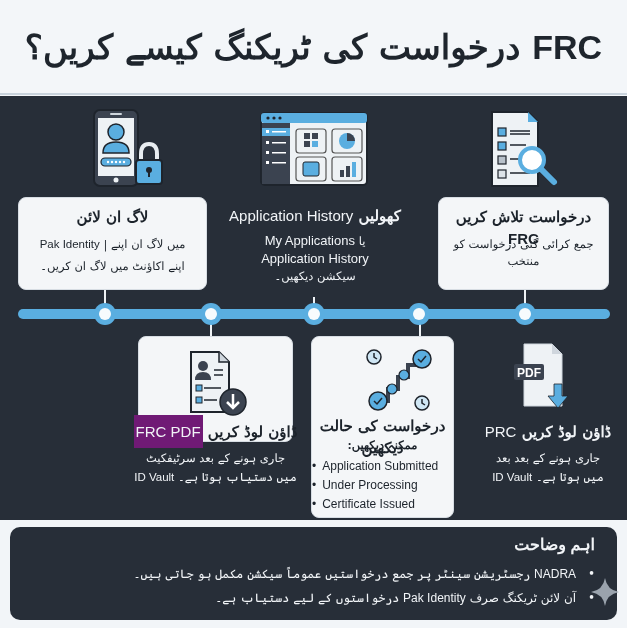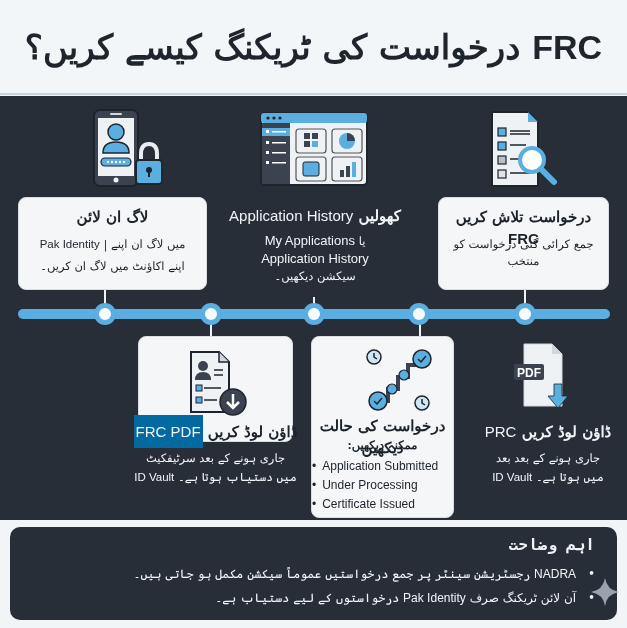--- a/index.html
+++ b/index.html
@@ -24,21 +24,21 @@
   .stem { position: absolute; width: 2px; background: #eef2f5; }
   .track { position: absolute; left: 18px; top: 309px; width: 592px; height: 10px; background: #5aaee0; border-radius: 5px; }
   .node { position: absolute; width: 22px; height: 22px; border-radius: 50%; background: #5aaee0; }
   .node::after { content: ""; position: absolute; left: 5px; top: 5px; width: 12px; height: 12px; border-radius: 50%; background: #f7fbfd; }
 
   ul.statuses { position: absolute; left: 0; width: 100%; list-style: none; direction: ltr; text-align: left; }
   ul.statuses li { font-family: "Liberation Sans", sans-serif; font-size: 12px; line-height: 19px; color: #1c232b; }
   ul.statuses li::before { content: "\2022"; margin-right: 6px; }
 
   .notes { position: absolute; left: 10px; top: 527px; width: 607px; height: 93px; background: #272e38; border-radius: 10px; }
-  .notes-title { position: absolute; right: 22px; top: 8px; direction: rtl; font-family: Liberation Mono, monospace; font-weight: bold;
+  .notes-title { position: absolute; right: 22px; top: 8px; direction: rtl; font-family: Liberation Sans, sans-serif; font-weight: bold;
                  font-size: 16px; color: #f1f4f7; }
   .note { position: absolute; right: 22px; direction: rtl; font-family: "DejaVu Serif", serif; font-size: 12px; color: #f1f4f7; white-space: nowrap; }
   .note::before { content: "\2022"; margin-left: 8px; }
   .sparkle { position: absolute; left: 591px; top: 578px; width: 28px; height: 28px; }
 </style>
 </head>
 <body>
 
 <div class="header">
   <div class="title">
@@ -183,21 +183,21 @@
   <line x1="17" y1="38" x2="34" y2="38"></line>
       <line x1="17" y1="50" x2="30" y2="50"></line>
     </g>
   <rect x="9" y="35" width="6" height="6" fill="#5aaee0" stroke="#1e242c" stroke-width="1"></rect>
   <rect x="9" y="47" width="6" height="6" fill="#5aaee0" stroke="#1e242c" stroke-width="1"></rect>
   <circle cx="46" cy="52" r="13" fill="#3b4350" stroke="#1e242c" stroke-width="1.5"></circle>
   <path d="M46 44 V58 M40 52 L46 58 L52 52" stroke="#ffffff" stroke-width="2.5" fill="none"></path>
 </svg>
 <div class="card-text h" style="left:128px;top:421px;width:175px;">
   <span>ڈاؤن لوڈ کریں</span>
-  <span class="en" style="font-weight:normal;color:#f1f4f7;background:#0369a1;padding:8px 2px">FRC PDF</span>
+  <span class="en" style="font-weight:normal;color:#f1f4f7;background:#701a75;padding:8px 2px">FRC PDF</span>
 </div>
 <div class="light" style="position:absolute;left:128px;top:450px;width:175px;height:40px">
   <div class="card-text p" style="top:0px">جاری ہونے کے بعد سرٹیفکیٹ</div>
   <div class="card-text p" style="top:19px">
     <span>میں دستیاب ہوتا ہے۔</span>
     <span class="en">ID Vault</span>
   </div>
 </div>
 
 <div class="card" style="left:311px;top:336px;width:143px;height:182px;">

